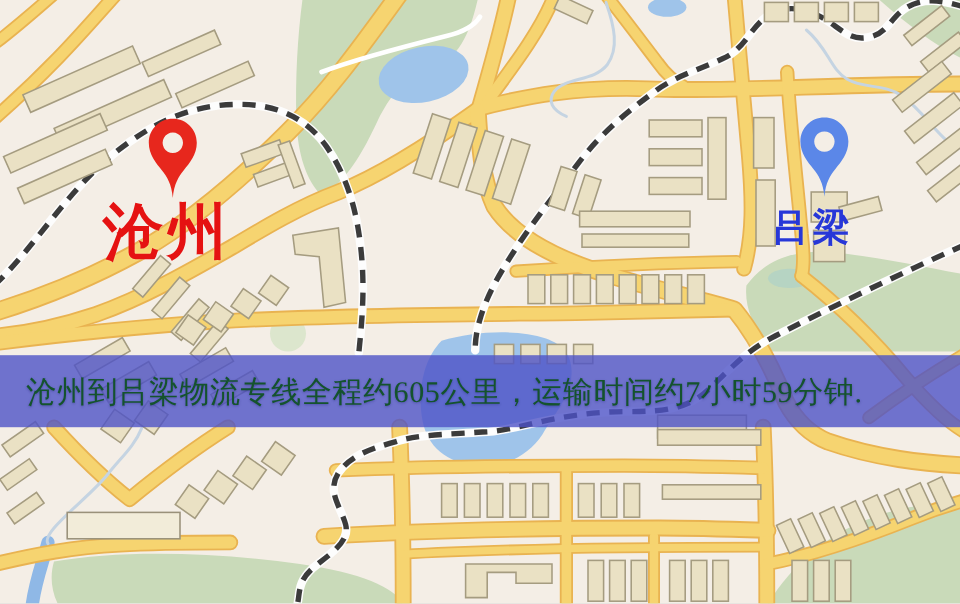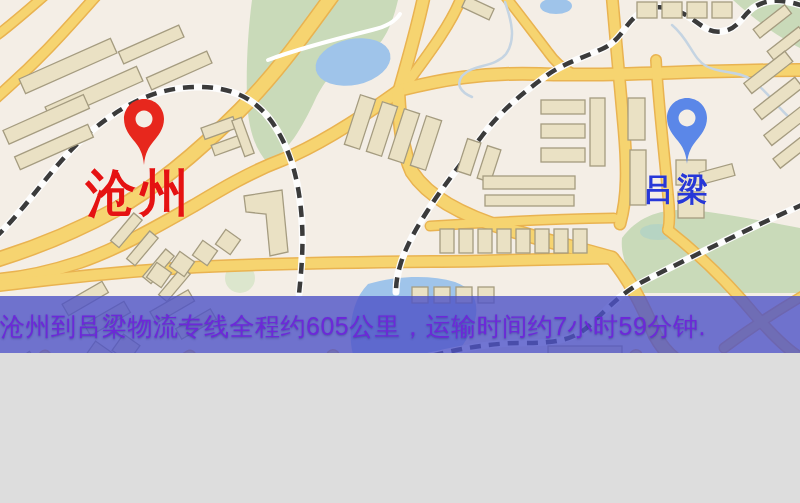--- a/index.html
+++ b/index.html
@@ -1,31 +1,31 @@
 <!DOCTYPE html>
 <html><head>
 <meta charset="utf-8">
 <style>
   html,body{margin:0;padding:0;background:#ddd;}
-  .stage{position:relative;width:800px;height:353px;overflow:hidden;
-         font-family:Liberation Sans, sans-serif;background:#f4eee6;}
+  .stage{position:relative;width:800px;height:503px;overflow:hidden;
+         font-family:Liberation Serif, serif;background:#f4eee6;}
   .map-svg{position:absolute;left:0;top:0;width:800px;height:503px;display:block;}
   
   .pin{position:absolute;width:52px;height:72px;}
   .pin-origin{left:118px;top:96px;}
   .pin-destination{left:661px;top:95px;}
   
   .city-label{position:absolute;font-weight:bold;line-height:1;
               text-shadow:0 0 2px rgba(255,255,255,.35);white-space:nowrap;}
   .label-origin{left:86px;top:168px;font-size:50px;letter-spacing:3px;color:#e51212;}
   .label-destination{left:643px;top:174px;font-size:31px;letter-spacing:3px;color:#2737d8;}
   
   .banner{position:absolute;left:0;top:296px;width:800px;height:60px;
           background:rgba(77,82,199,0.80);display:flex;align-items:center;}
-  .banner-text{color:#6d28d9;font-size:25px;letter-spacing:0.5px;
+  .banner-text{color:#14532d;font-size:25px;padding-left:22px;letter-spacing:0.5px;
                white-space:nowrap;text-shadow:0 1px 2px rgba(40,40,120,.45);}
   
   .land{fill:#f4eee6;}
   .park{fill:#c9dab9;stroke:none;}
   .park-pale{fill:#dce6cd;}
   .water{fill:#9fc4ea;}
   .casing path,.casing use{stroke:#e9b351;fill:none;stroke-linecap:round;stroke-linejoin:round;}
   .roadfill path,.roadfill use{stroke:#f6d470;fill:none;stroke-linecap:round;stroke-linejoin:round;}
   .minor{stroke:#ffffff;fill:none;stroke-linecap:round;}
   .stream{stroke:#c5d4e2;fill:none;stroke-linecap:round;}

